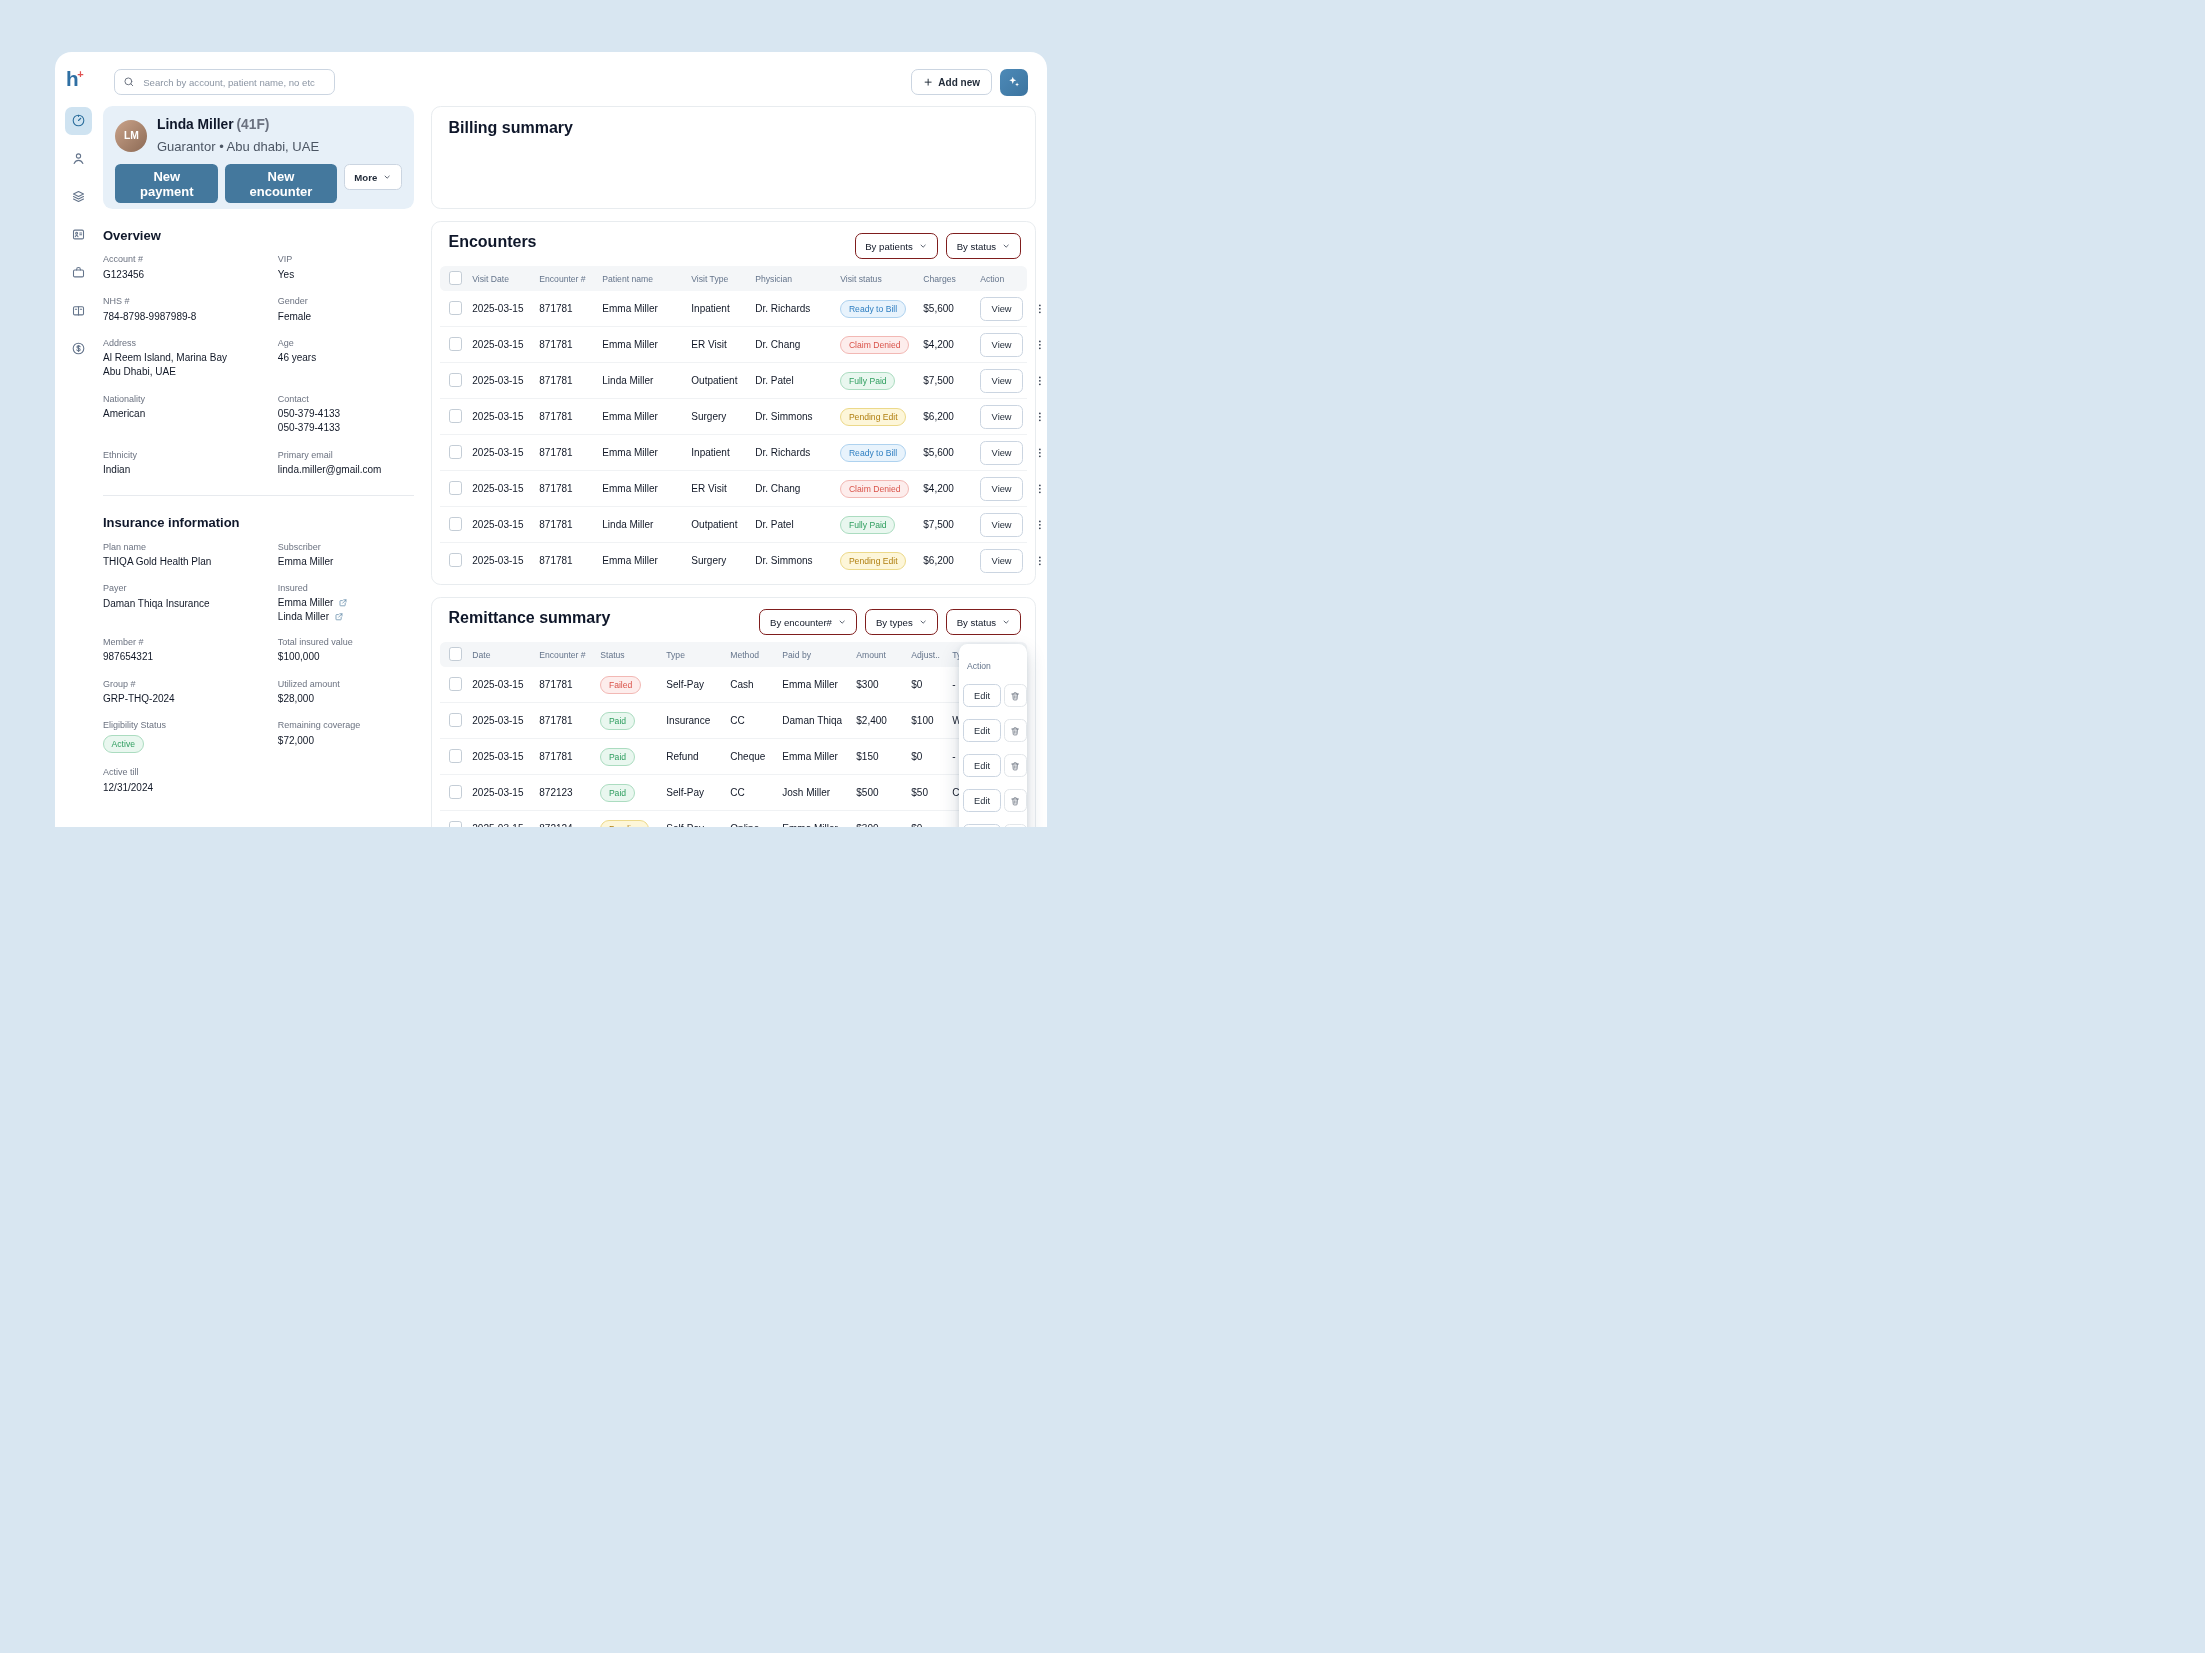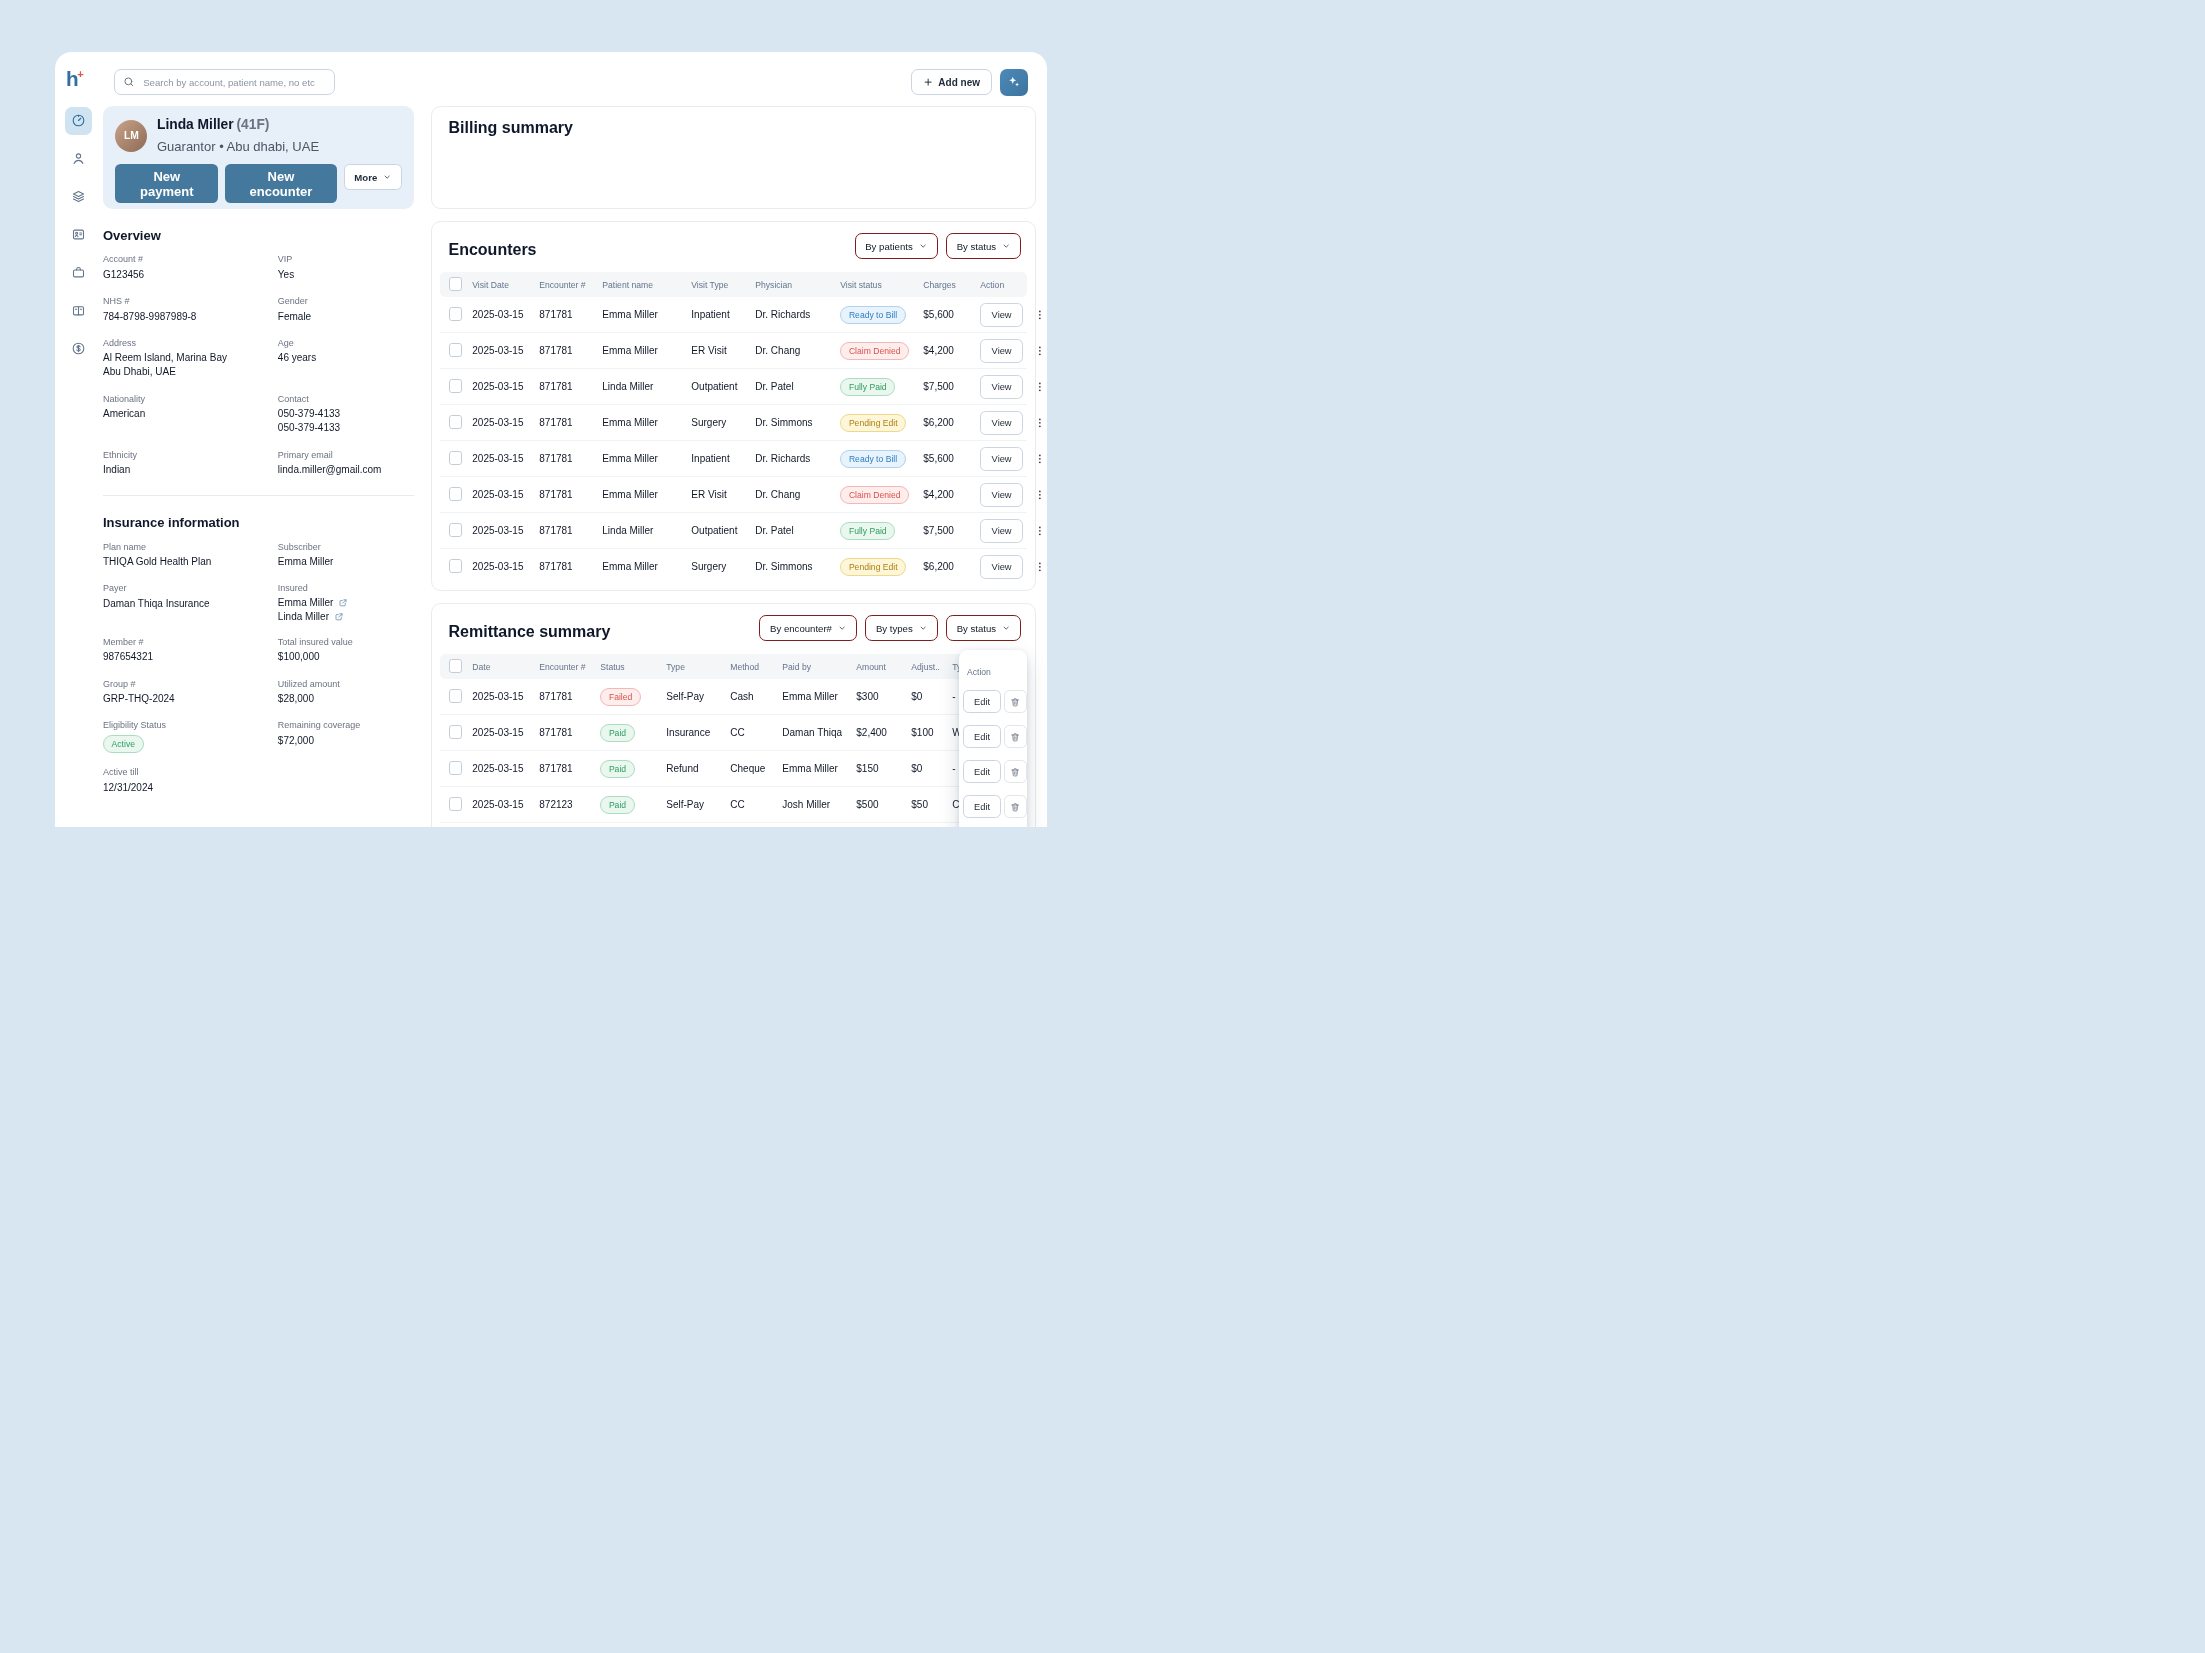--- a/index.html
+++ b/index.html
@@ -65,26 +65,26 @@
   .card{background:#fff;border:0.7px solid #e8ecef;border-radius:9.6px;box-sizing:border-box}
   .bill-card{padding:12.4px 16.5px 13.8px;height:103px}
   .card-title{font-size:16px;font-weight:700;color:#0f172a}
   .tiles{display:flex;gap:8.3px;margin-top:9.6px}
   .tile{flex:1;border-radius:6.9px;padding:9px 11px;box-sizing:border-box}
   .tile .amt{font-size:14.5px;font-weight:700;color:#0f172a}
   .tile .lbl{font-size:9px;color:#475569;margin-top:3.4px}
   .t-blue{background:#edf2f7}.t-red{background:#fdeeec}.t-yellow{background:#faf3cd}.t-green{background:#e8f7f1}
 
   .tbl-card{margin-top:12.4px;padding:11px 0 5.5px;position:relative}
-  .title-row{display:flex;align-items:flex-end;justify-content:space-between;padding:0 13.8px 0 16.5px}
+  .title-row{display:flex;align-items:flex-start;justify-content:space-between;padding:0 13.8px 0 16.5px}
   .drops{display:flex;gap:8.3px}
   .drop{display:inline-flex;align-items:center;gap:6.2px;height:26px;padding:0 9.6px;border:1px solid #7f1d1d;border-radius:6.9px;background:#fff;font-size:9.6px;font-weight:500;color:#111827}
 
   .thead,.trow{margin:0 8.3px;align-items:center}
-  .thead{display:grid;height:25px;background:#f4f6f8;border-radius:5.5px;margin-top:13px}
+  .thead{display:grid;height:25px;background:#f4f6f8;border-radius:5.5px;margin-top:7px}
   .trow{display:grid;height:35px;border-bottom:0.7px solid #f0f2f4}
   .trow:last-child{border-bottom:none}
   .enc-grid{grid-template-columns:32px 67px 63px 89px 64px 85px 83px 57px 1fr}
   .rem-grid{grid-template-columns:32px 67px 61px 66px 64px 52px 74px 55px 41px 1fr}
   .cell{padding-right:4.1px;overflow:hidden;white-space:nowrap}
   .cell:first-child{padding-left:8.3px}
   .th{font-size:8.6px;color:#64748b}
   .td{font-size:10px;color:#111827}
   .cb{width:11.7px;height:11.7px;border:1.1px solid #c4cdd6;border-radius:2.8px;background:#fff;display:inline-block;cursor:pointer}
   .actions{display:flex;align-items:center;gap:7.6px;overflow:visible}

